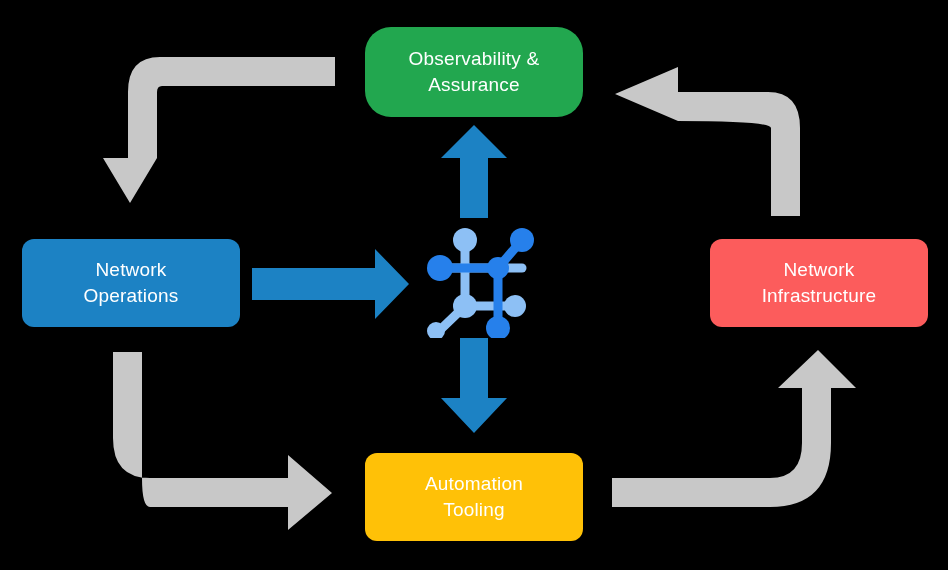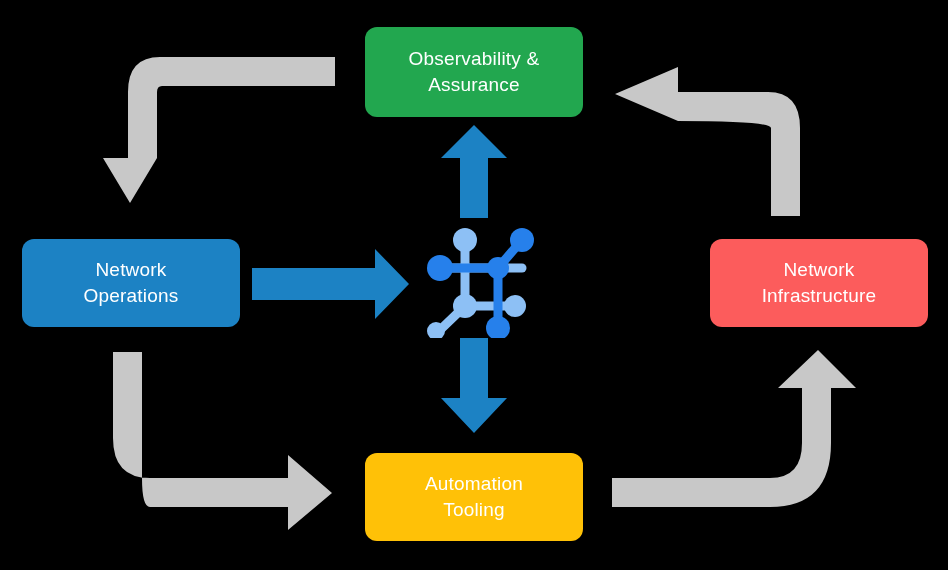--- a/index.html
+++ b/index.html
@@ -27,21 +27,21 @@
     color: #ffffff;
     font-size: 19px;
     line-height: 1.35;
     font-weight: 400;
     letter-spacing: 0.2px;
     box-sizing: border-box;
     padding: 6px 10px;
     white-space: pre-line;
   }
   #box-observability {
-    left: 365px;  top: 27px;  width: 218px; height: 90px;
+    left: 365px;  top: 27px;  width: 218px; height: 90px; border-radius: 26px;
   }
   #box-operations {
     left: 22px;   top: 239px; width: 218px; height: 88px;
   }
   #box-infrastructure {
     left: 710px;  top: 239px; width: 218px; height: 88px;
   }
   #box-automation {
     left: 365px;  top: 453px; width: 218px; height: 88px;
   }

